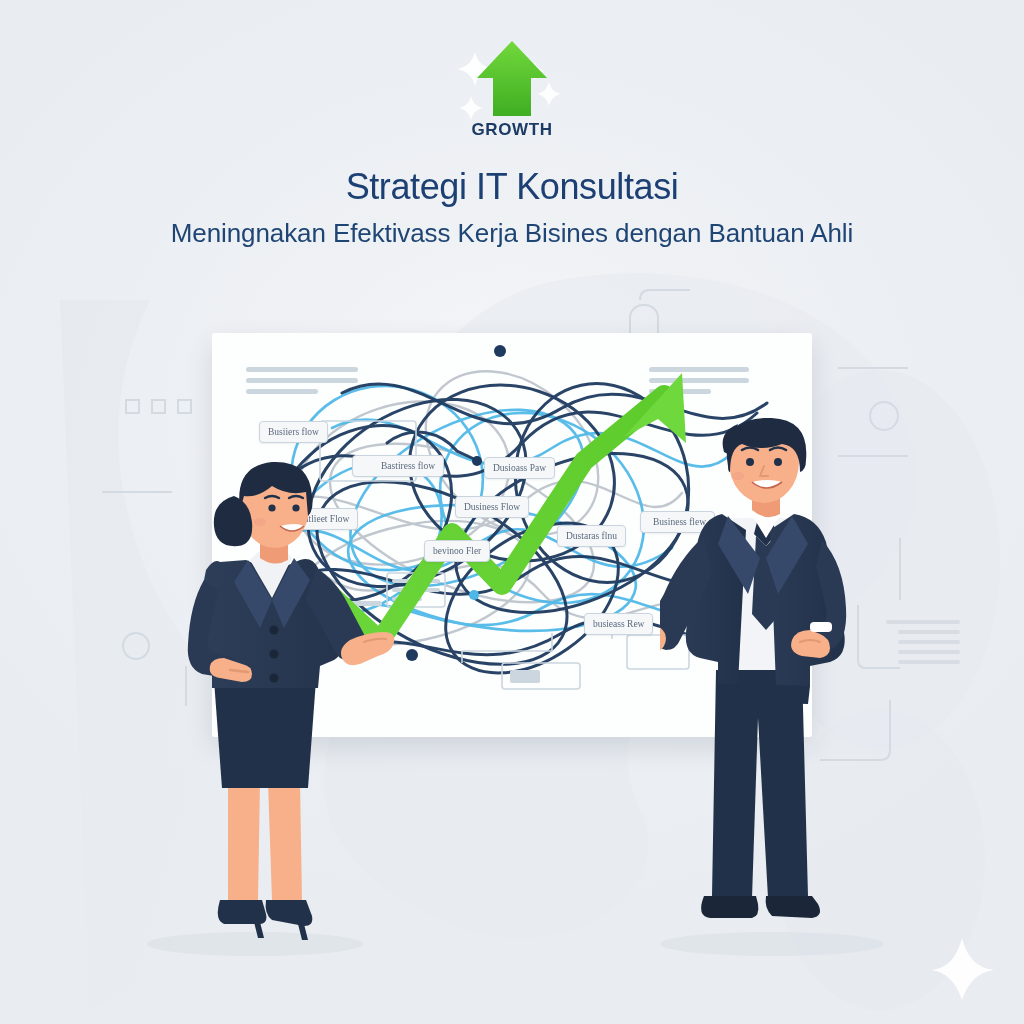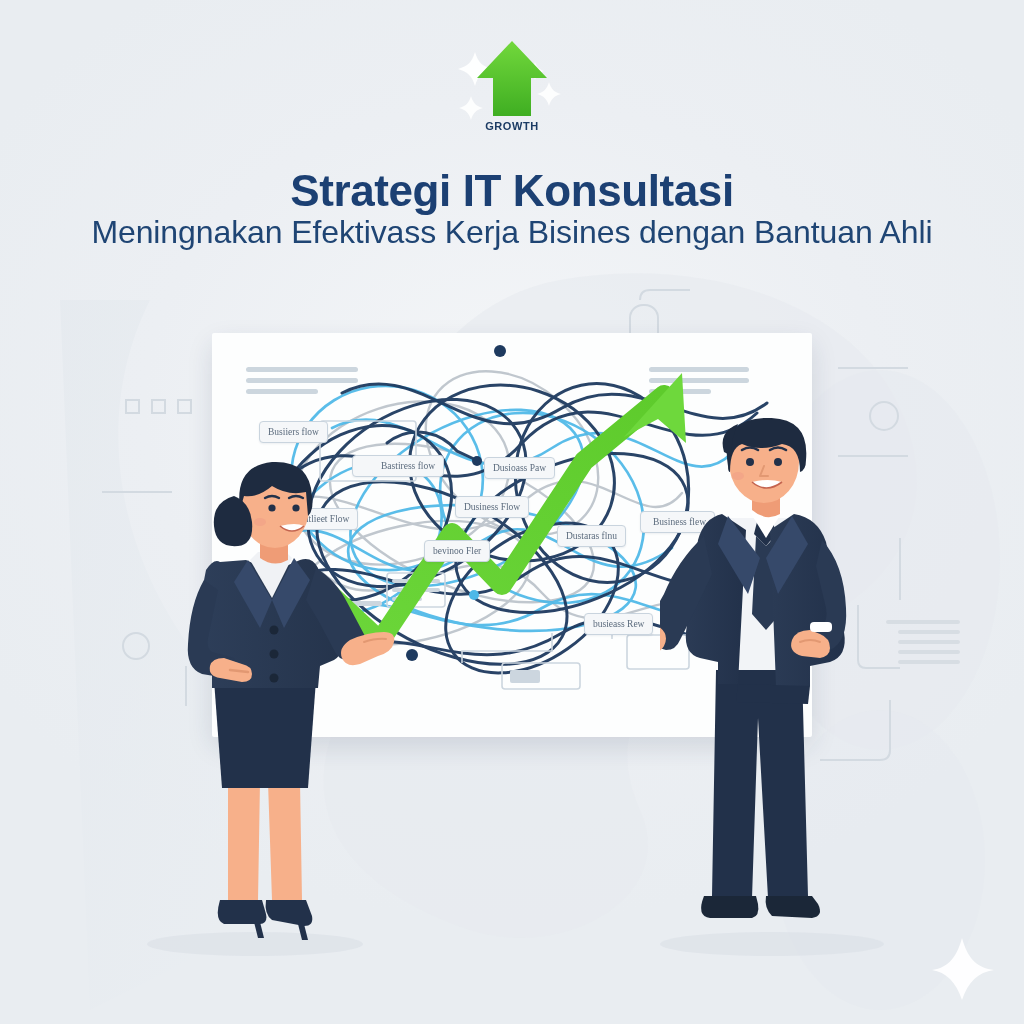--- a/index.html
+++ b/index.html
@@ -19,29 +19,30 @@
   
   #header {
     position:absolute; left:0; right:0; top:0; height:290px;
     display:flex; flex-direction:column; align-items:center;
     padding-top:36px;
   }
   #growth-badge { position:relative; width:130px; height:110px; }
   #growth-badge svg { position:absolute; left:0; top:0; }
   #growth-label {
     position:absolute; left:0; right:0; top:84px; text-align:center;
-    font-size:11px; font-weight:bold; letter-spacing:.6px; color:#1c3b64;
+    font-size:17px; font-weight:bold; letter-spacing:.6px; color:#1c3b64;
   }
   #main-title {
     margin-top:22px;
-    font-size:44px; font-weight:bold; letter-spacing:-.4px;
+    font-size:36px; font-weight:normal; letter-spacing:-.4px;
     color:#1c4073; line-height:1.05; white-space:nowrap;
   }
   #subtitle {
-    font-size:32px; color:#1f4574; letter-spacing:-.1px; white-space:nowrap;
+    margin-top:12px;
+    font-size:26px; color:#1f4574; letter-spacing:-.1px; white-space:nowrap;
   }
 
   
   #board-wrap { position:absolute; left:212px; top:333px; width:600px; height:404px;font-family:Liberation Serif, serif; }
   #board-frame {
     position:absolute; inset:0;
     border:11px solid #2b4368;
     border-radius:9px;
     background:#ffffff;
     box-shadow:0 10px 26px rgba(30,50,80,.13);

